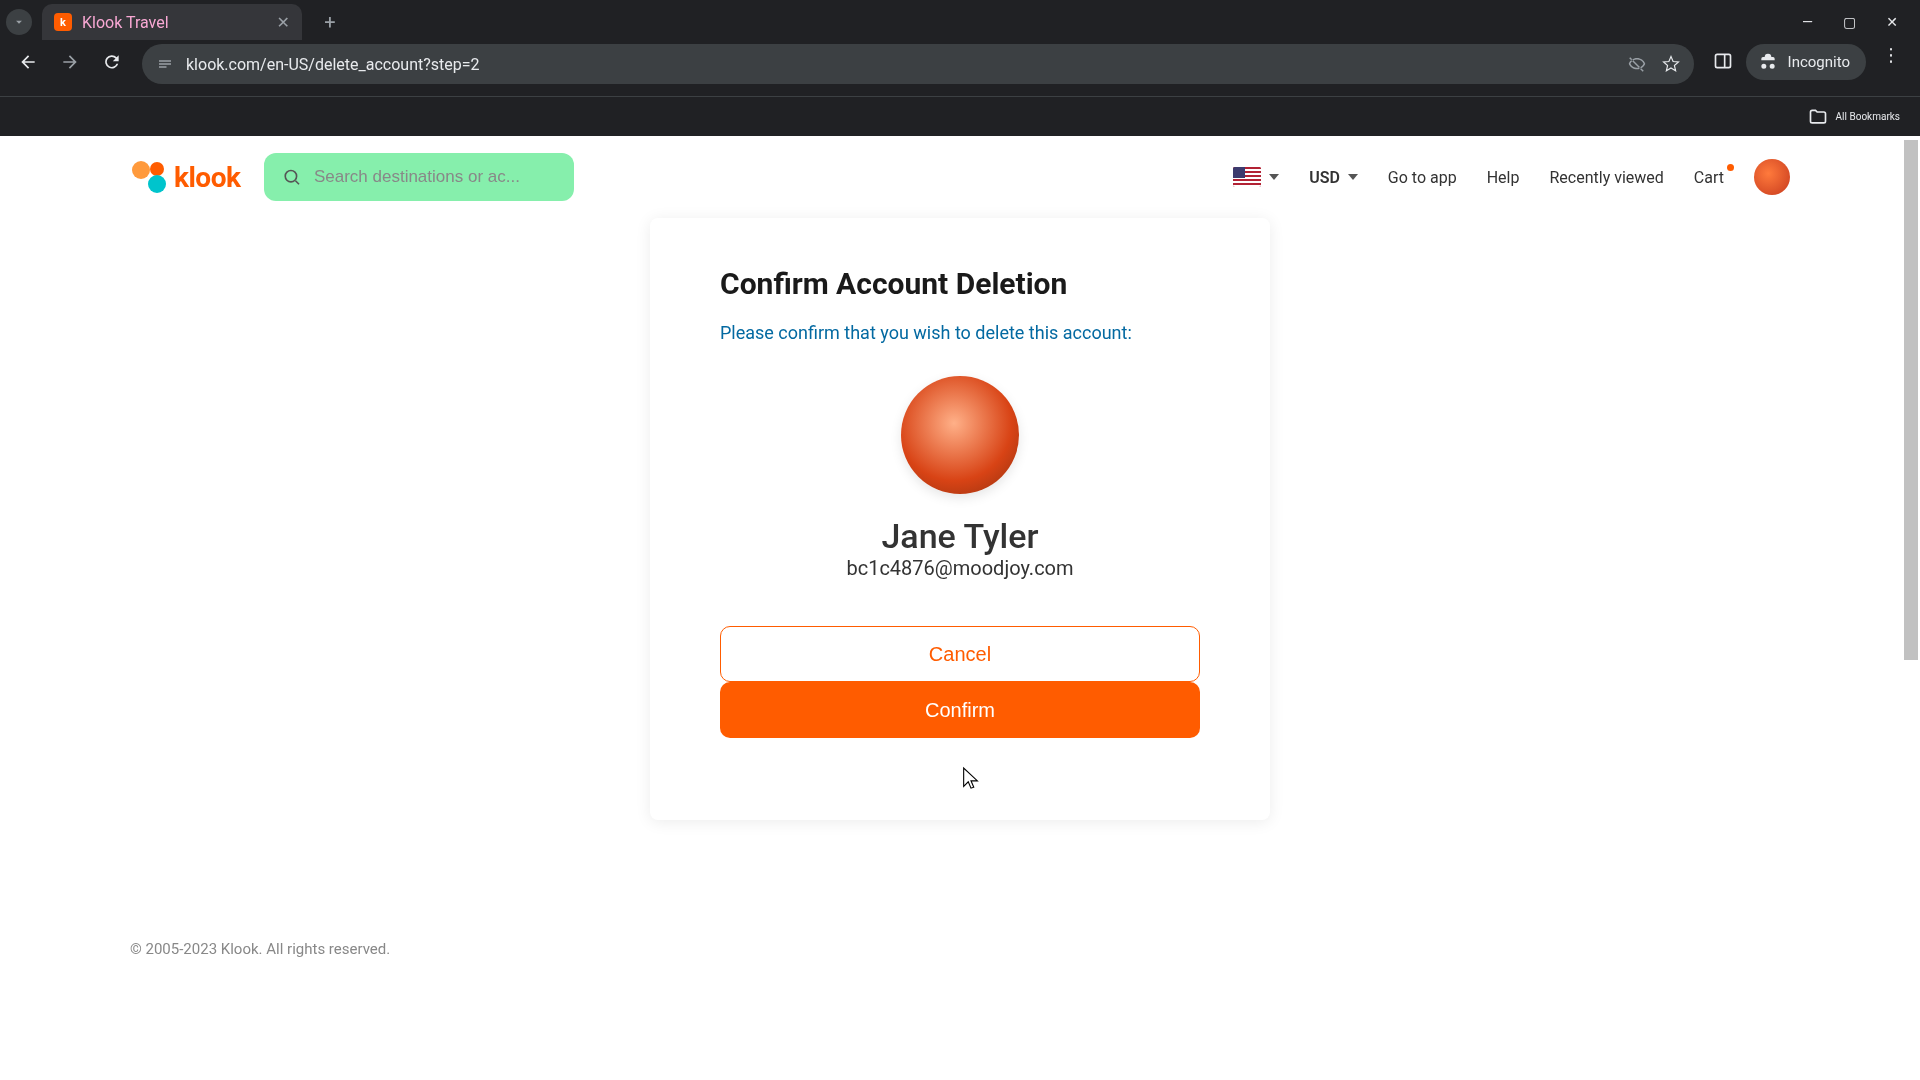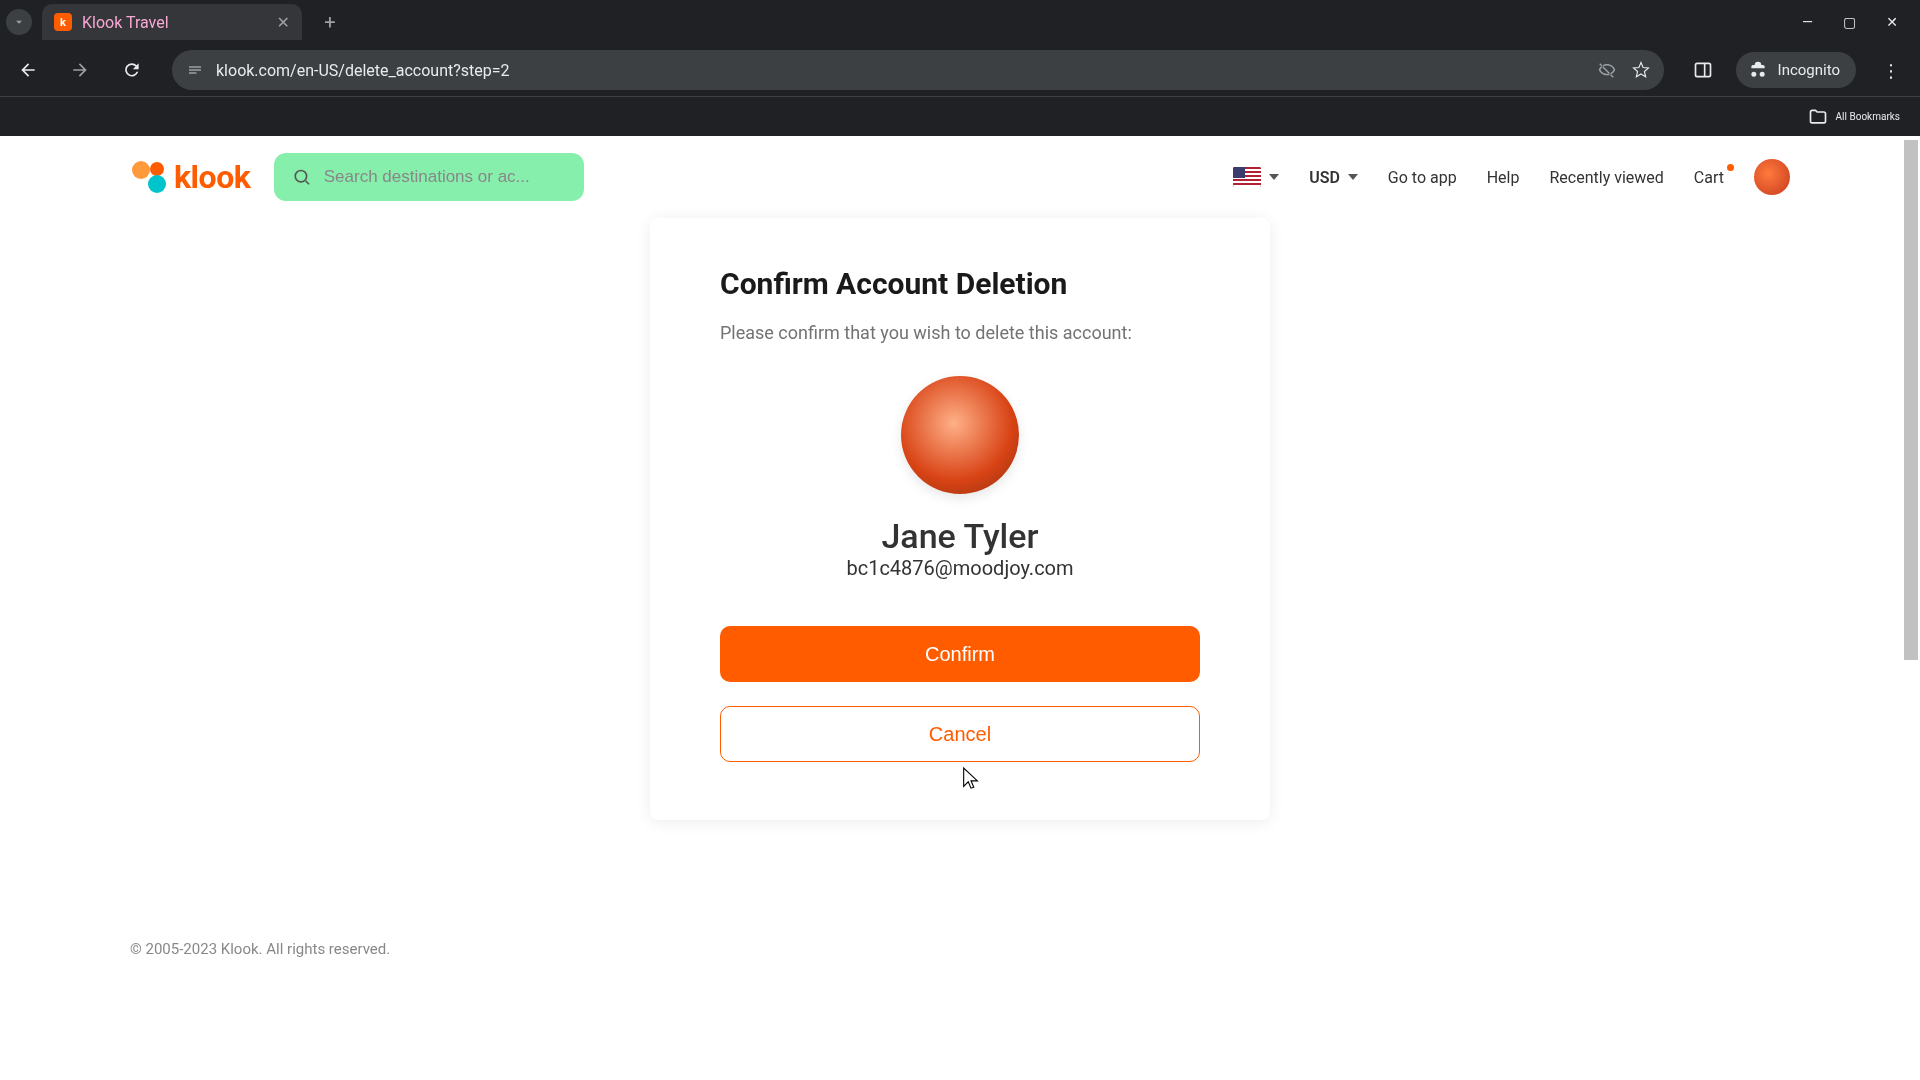--- a/index.html
+++ b/index.html
@@ -11,21 +11,21 @@
 .tab-caret { width:26px; height:26px; border-radius:50%; background:#3c4043; display:flex; align-items:center; justify-content:center; margin-right:10px; cursor:pointer; }
 .tab-caret svg { width:14px; height:14px; fill:#9aa0a6; }
 .tab { display:flex; align-items:center; background:#35363a; height:36px; border-radius:10px 10px 0 0; padding:0 12px; min-width:260px; position:relative; }
 .tab-favicon { width:18px; height:18px; border-radius:4px; background:#ff5c00; margin-right:10px; display:flex; align-items:center; justify-content:center; }
 .tab-favicon span { color:#fff; font-size:11px; font-weight:700; }
 .tab-title { color:#f9a8d4; font-size:16px; flex:1; }
 .tab-close { color:#9aa0a6; font-size:16px; margin-left:12px; cursor:pointer; }
 .new-tab { color:#9aa0a6; font-size:20px; margin-left:14px; cursor:pointer; width:28px; height:28px; display:flex; align-items:center; justify-content:center; border-radius:50%; }
 .window-controls { margin-left:auto; display:flex; gap:30px; padding-right:22px; color:#e8eaed; }
 .window-controls span { cursor:pointer; font-size:14px; }
-.toolbar { display:flex; align-items:center; height:52px; padding:0 10px; gap:16px; }
+.toolbar { display:flex; height:52px; padding:0 10px; gap:6px; }
 .nav-btn { width:36px; height:36px; border-radius:50%; display:flex; align-items:center; justify-content:center; cursor:pointer; }
 .nav-btn svg { width:20px; height:20px; fill:#9aa0a6; }
 .nav-btn.enabled svg { fill:#e8eaed; }
 .addr-bar { flex:1; background:#3c4043; border-radius:22px; height:40px; display:flex; align-items:center; padding:0 14px; gap:12px; margin:0 6px; }
 .addr-bar svg { width:18px; height:18px; fill:#9aa0a6; }
 .addr-text { color:#e8eaed; font-size:16px; flex:1; }
 .addr-icons { display:flex; gap:16px; align-items:center; }
 .ext-btn { width:34px; height:34px; display:flex; align-items:center; justify-content:center; cursor:pointer; }
 .ext-btn svg { width:20px; height:20px; fill:#e8eaed; }
 .incognito-pill { display:flex; align-items:center; background:#3c4043; border-radius:20px; height:36px; padding:0 16px 0 12px; gap:10px; color:#e8eaed; font-size:15px; cursor:pointer; }
@@ -36,40 +36,40 @@
 .bookmark-item svg { width:20px; height:20px; fill:none; stroke:#e8eaed; stroke-width:2; }
 
 
 .page { background:#fff; height:calc(1080px - 136px); overflow-y:scroll; position:relative; }
 .site-header { display:flex; align-items:center; height:82px; padding:0 130px; gap:24px; }
 .logo { display:flex; align-items:center; gap:6px; cursor:pointer; }
 .logo-mark { width:38px; height:38px; position:relative; }
 .logo-mark::before { content:""; position:absolute; width:18px; height:18px; border-radius:50%; background:#ff9a3c; left:2px; top:3px; }
 .logo-mark::after { content:""; position:absolute; width:18px; height:18px; border-radius:50%; background:#00c4cc; right:2px; bottom:3px; }
 .logo-mark span { position:absolute; width:14px; height:14px; border-radius:50%; background:#ff5c00; right:4px; top:4px; }
-.logo-text { font-size:32px; font-weight:700; color:#ff5c00; letter-spacing:-0.5px; }
+.logo-text { font-size:28px; font-weight:700; color:#ff5c00; letter-spacing:-0.5px; }
 .search-wrap { background:#86efac; border-radius:12px; height:48px; display:flex; align-items:center; padding:0 18px; width:310px; gap:12px; }
 .search-wrap svg { width:22px; height:22px; stroke:#555; stroke-width:2; fill:none; }
 .search-wrap input { border:0; background:transparent; font-size:17px; color:#333; outline:none; width:100%; }
 .search-wrap input::placeholder { color:#888; }
 .header-right { margin-left:auto; display:flex; align-items:center; gap:30px; }
 .lang-sel { display:flex; align-items:center; gap:8px; cursor:pointer; }
 .flag { width:28px; height:20px; background:linear-gradient(#b22234,#b22234); border-radius:2px; position:relative; overflow:hidden; }
 .flag::before { content:""; position:absolute; inset:0; background:repeating-linear-gradient(#b22234 0 2px,#fff 2px 4px); }
 .flag::after { content:""; position:absolute; left:0; top:0; width:12px; height:11px; background:#3c3b6e; }
 .caret { width:0; height:0; border-left:5px solid transparent; border-right:5px solid transparent; border-top:6px solid #555; }
 .cur-sel { display:flex; align-items:center; gap:8px; cursor:pointer; font-size:16px; font-weight:600; color:#333; }
 .nav-link { font-size:16px; color:#333; cursor:pointer; }
 .cart-wrap { position:relative; cursor:pointer; font-size:16px; color:#333; }
 .cart-dot { position:absolute; top:-4px; right:-10px; width:7px; height:7px; background:#ff5c00; border-radius:50%; }
 .avatar { width:36px; height:36px; border-radius:50%; background:radial-gradient(circle at 40% 40%, #ff7a3c, #c73a1d); cursor:pointer; }
 
 .card { width:620px; margin:0 auto; background:#fff; box-shadow:0 2px 16px rgba(0,0,0,0.08); border-radius:8px; padding:48px 70px 58px; }
 .card h1 { font-size:30px; font-weight:700; color:#1a1a1a; margin-bottom:18px; }
-.card p.desc { font-size:18px; color:#737373; line-height:1.5; margin-bottom:30px; }
+.card p.desc { font-size:18px; color:#0369a1; line-height:1.5; margin-bottom:30px; }
 .user-block { text-align:center; margin-bottom:46px; }
 .user-avatar { width:118px; height:118px; border-radius:50%; margin:0 auto 22px; background:radial-gradient(circle at 45% 40%, #ffb088 0%, #d84315 60%, #8d2f0f 100%); box-shadow:0 4px 12px rgba(0,0,0,0.1); }
 .user-name { font-size:34px; font-weight:500; color:#333; }
 .user-email { font-size:20px; color:#333; }
 .btn { width:100%; height:56px; border-radius:10px; font-size:20px; font-weight:500; cursor:pointer; display:flex; align-items:center; justify-content:center; }
 .btn-primary { background:#ff5c00; color:#fff; border:0; margin-bottom:24px; }
 .btn-secondary { background:#fff; color:#ff5c00; border:1px solid #ff5c00; }
 .footer-text { color:#888; font-size:15px; padding:120px 0 0 130px; }
 
 .cursor-overlay { position:absolute; left:960px; top:630px; width:22px; height:26px; pointer-events:none; }
@@ -193,22 +193,22 @@
   </div>
 
   <div class="card">
     <h1>Confirm Account Deletion</h1>
     <p class="desc">Please confirm that you wish to delete this account:</p>
     <div class="user-block">
       <div class="user-avatar"></div>
       <div class="user-name">Jane Tyler</div>
       <div class="user-email">bc1c4876@moodjoy.com</div>
     </div>
+    <button class="btn btn-secondary">Cancel</button>
     <button class="btn btn-primary">Confirm</button>
-    <button class="btn btn-secondary">Cancel</button>
   </div>
 
   <div class="footer-text">© 2005-2023 Klook. All rights reserved.</div>
 
   <div class="cursor-overlay">
     <svg viewBox="0 0 24 28">
         <path d="M4 2l0 20 5-5 3 7 3-1-3-7 7 0z" fill="#fff" stroke="#000" stroke-width="1.2"></path>
       </svg>
   </div>
 

